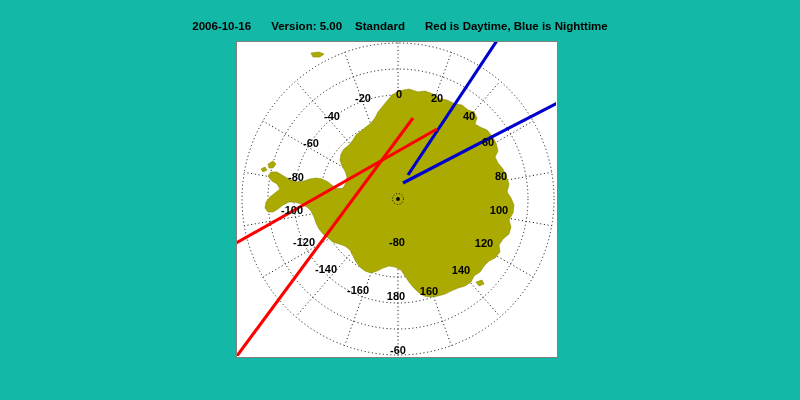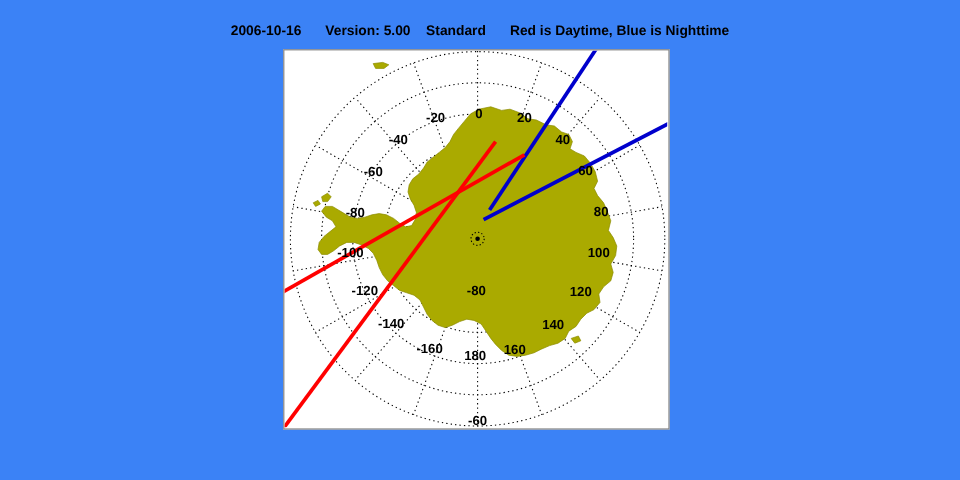--- a/index.html
+++ b/index.html
@@ -4,21 +4,21 @@
 <style>
   html, body {
     margin: 0;
     padding: 0;
     background: #ffffff;
   }
   #page {
     position: relative;
     width: 800px;
     height: 400px;
-    background: #3b82f6;
+    background: #14b8a6;
     overflow: hidden;
     font-family: "Liberation Sans", sans-serif;
   }
   #title-bar {
     position: absolute;
     left: 0;
     top: 16px;
     width: 800px;
     text-align: center;
     white-space: nowrap;

